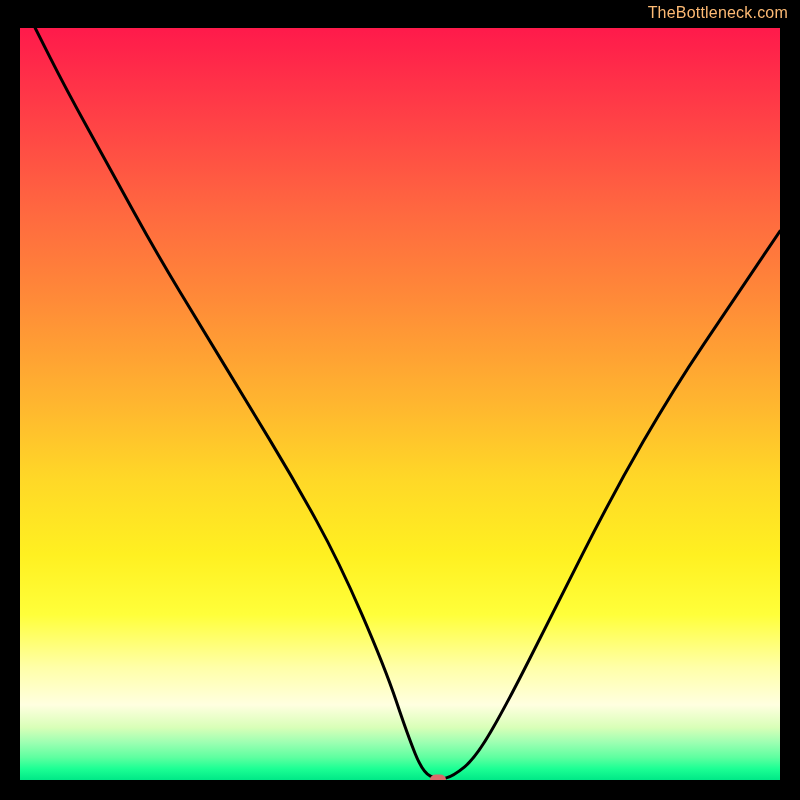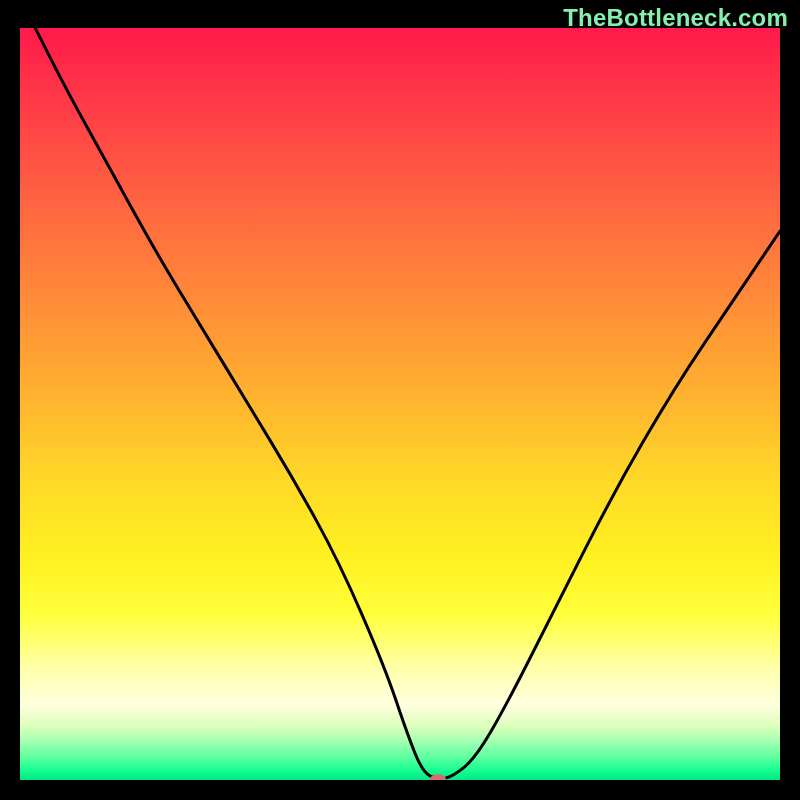--- a/index.html
+++ b/index.html
@@ -14,23 +14,23 @@
   .frame {
     position: relative;
     width: 800px;
     height: 800px;
     background: #000;
   }
   .watermark {
     position: absolute;
     top: 4px;
     right: 12px;
-    color: #86efac;
-    font-size: 24px;
-    font-weight: 700;
+    color: #fdba74;
+    font-size: 16px;
+    font-weight: 400;
     letter-spacing: 0.2px;
     z-index: 5;
   }
   .plot-outer {
     position: absolute;
     left: 20px;
     top: 28px;
     width: 760px;
     height: 752px;
     background: #000;

